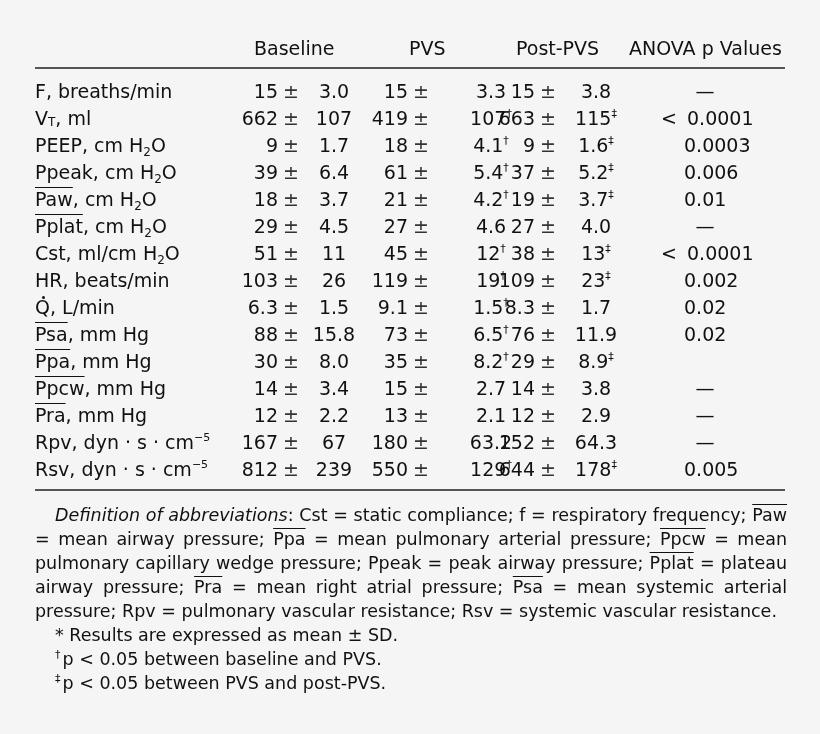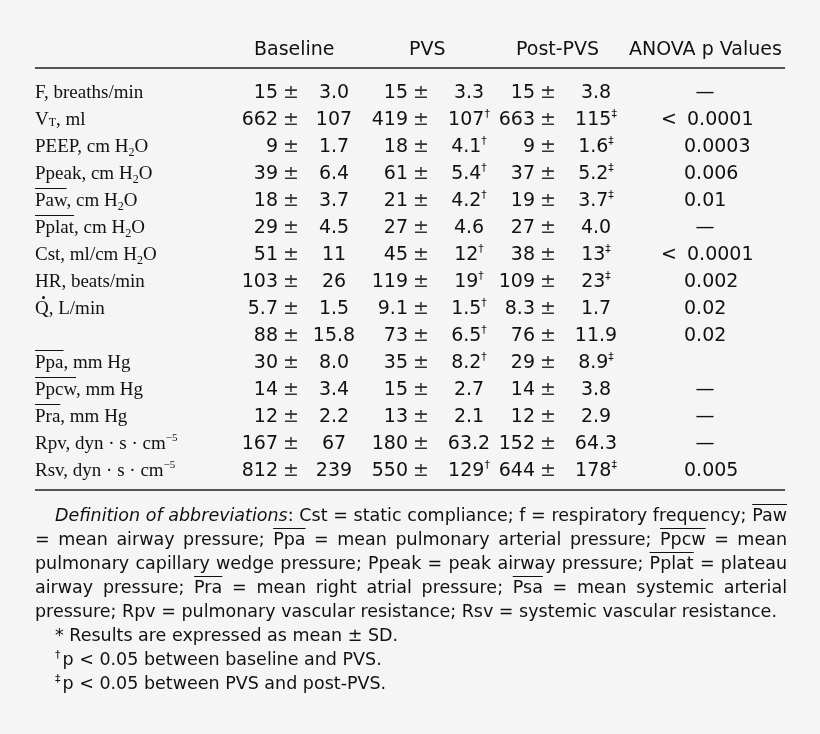--- a/index.html
+++ b/index.html
@@ -8,28 +8,28 @@
     background: #f5f5f5;
     color: #111;
     font-family: "DejaVu Sans", sans-serif;
     position: relative;
     overflow: hidden;
   }
   .doc { position: absolute; left: 0; top: 0; width: 820px; height: 734px; }
   .hdr { position: absolute; top: 36px; font-size: 19px; line-height: 24px; white-space: nowrap; }
   .rule { position: absolute; left: 35px; width: 750px; height: 2px; background: #555; }
   .row { position: absolute; left: 0; width: 820px; height: 27px; font-size: 19px; line-height: 27px; white-space: nowrap; }
-  .lbl { position: absolute; left: 35px; font-family: Liberation Serif, serif; }
+  .lbl { position: absolute; left: 35px; }
   .cell { position: absolute; display: flex; align-items: baseline; }
   .cell .m { text-align: right; display: inline-block; }
   .cell .pm { display: inline-block; width: 26px; text-align: center; color: #333; }
   .cell .sd { display: inline-block; text-align: center; }
   .cell sup { font-size: 11px; vertical-align: 8px; line-height: 0; }
   .c-base { left: 228px; } .c-base .m { width: 50px; } .c-base .sd { width: 60px; }
-  .c-pvs  { left: 348px; } .c-pvs .m  { width: 60px; } .c-pvs .sd  { width: 70px; }
+  .c-pvs  { left: 348px; } .c-pvs .m  { width: 60px; } .c-pvs .sd  { width: 70px; margin-left: 22px; }
   .c-post { left: 480px; } .c-post .m { width: 55px; } .c-post .sd { width: 70px; }
   .c-p { position: absolute; left: 640px; width: 135px; text-align: left; }
   .c-p.dash { text-align: center; left: 650px; width: 110px; }
   .c-p .lt { display: inline-block; width: 26px; text-align: left; }
   .ovl { text-decoration: overline; }
   .sub { font-size: 12px; vertical-align: -4px; line-height: 0; }
   .supx { font-size: 11px; vertical-align: 8px; line-height: 0; }
   .qdot { position: relative; display: inline-block; }
   .qdot::before { content: ""; position: absolute; left: 7px; top: 2px; width: 3px; height: 3px; border-radius: 50%; background: #111; }
   .foot { position: absolute; left: 35px; top: 503px; width: 752px; font-size: 17.5px; line-height: 24px; text-align: justify; text-indent: 20px; }
@@ -198,37 +198,38 @@
         <div class="cell c-post">
           <span class="m">109</span>
           <span class="pm">±</span>
           <span class="sd"><span>23</span><sup>‡</sup></span>
         </div>
         <div class="c-p" style="left:684px"><span>0.002</span></div>
       </div>
       <div class="row" style="top: 294px;">
         <div class="lbl"><span class="qdot">Q</span><span>, L/min</span></div>
         <div class="cell c-base">
-          <span class="m">5.7</span>
+          <span class="m">6.3</span>
           <span class="pm">±</span>
           <span class="sd"><span>1.5</span><sup></sup></span>
         </div>
         <div class="cell c-pvs">
           <span class="m">9.1</span>
           <span class="pm">±</span>
           <span class="sd"><span>1.5</span><sup>†</sup></span>
         </div>
         <div class="cell c-post">
           <span class="m">8.3</span>
           <span class="pm">±</span>
           <span class="sd"><span>1.7</span><sup></sup></span>
         </div>
         <div class="c-p" style="left:684px"><span>0.02</span></div>
       </div>
       <div class="row" style="top: 321px;">
+        <div class="lbl"><span class="ovl">Psa</span><span>, mm Hg</span></div>
         <div class="cell c-base">
           <span class="m">88</span>
           <span class="pm">±</span>
           <span class="sd"><span>15.8</span><sup></sup></span>
         </div>
         <div class="cell c-pvs">
           <span class="m">73</span>
           <span class="pm">±</span>
           <span class="sd"><span>6.5</span><sup>†</sup></span>
         </div>

